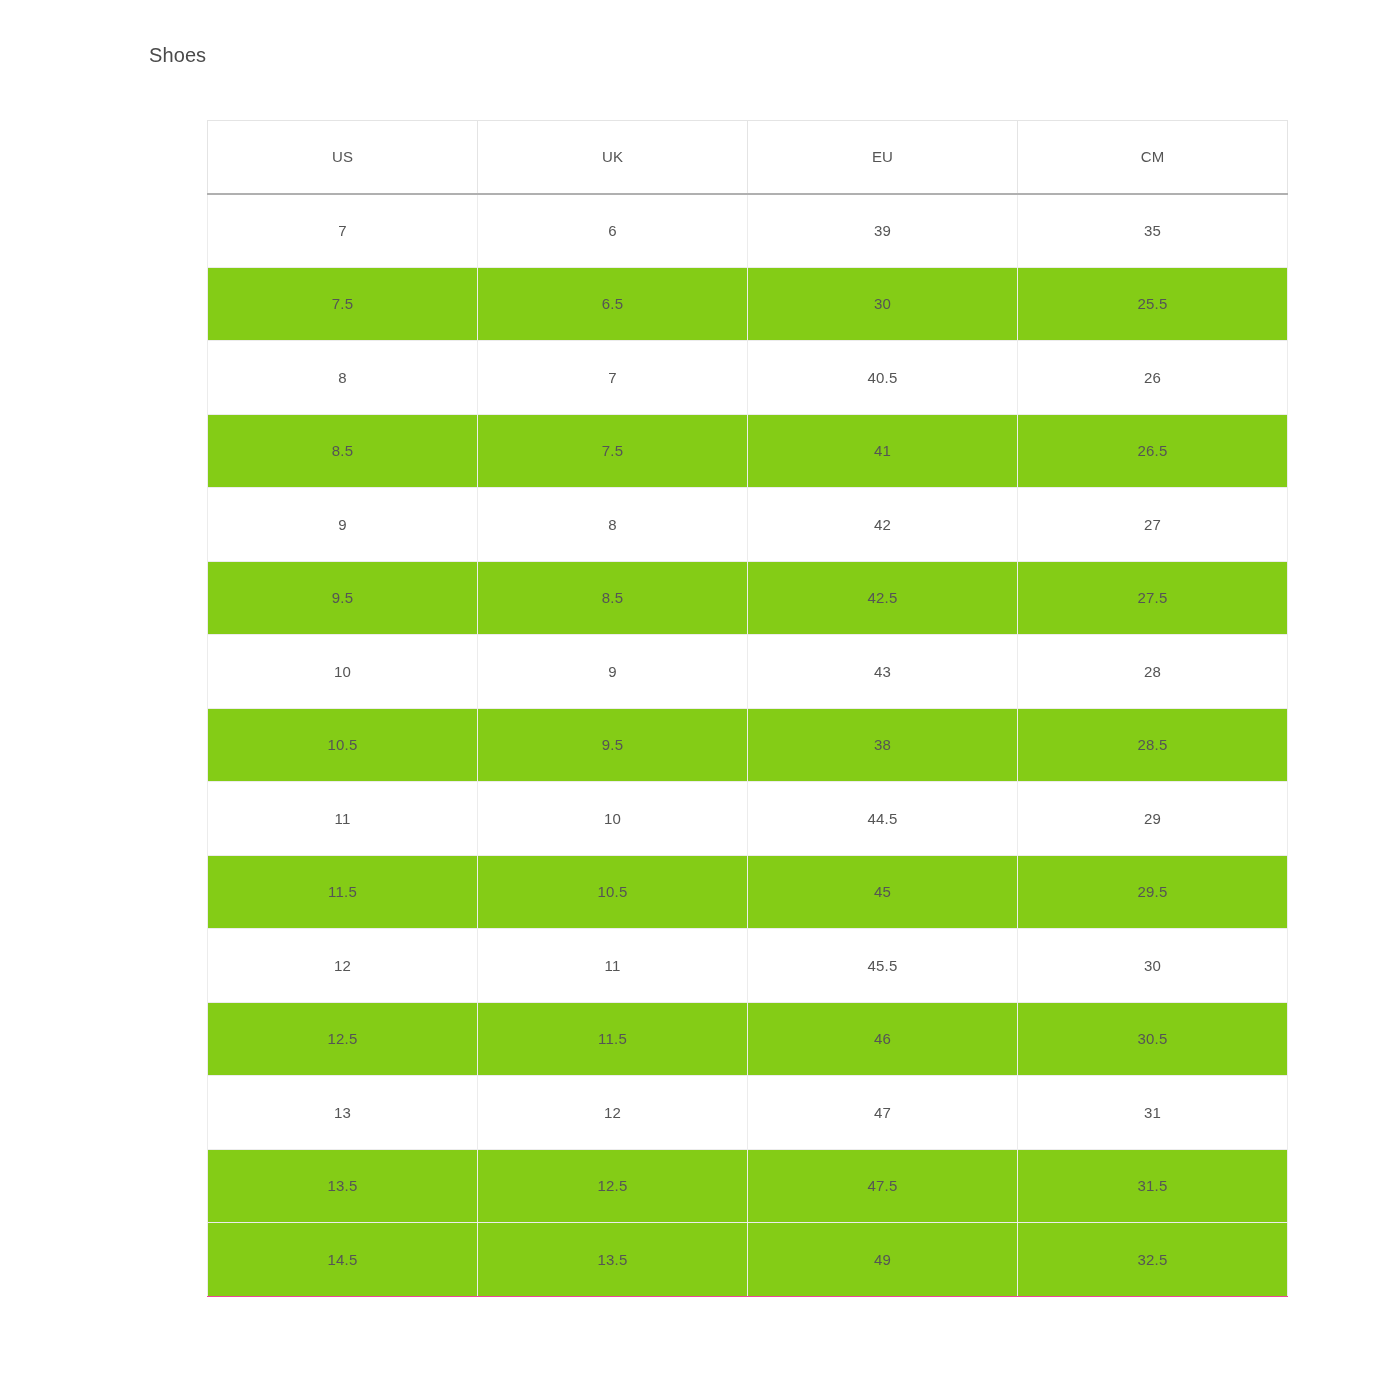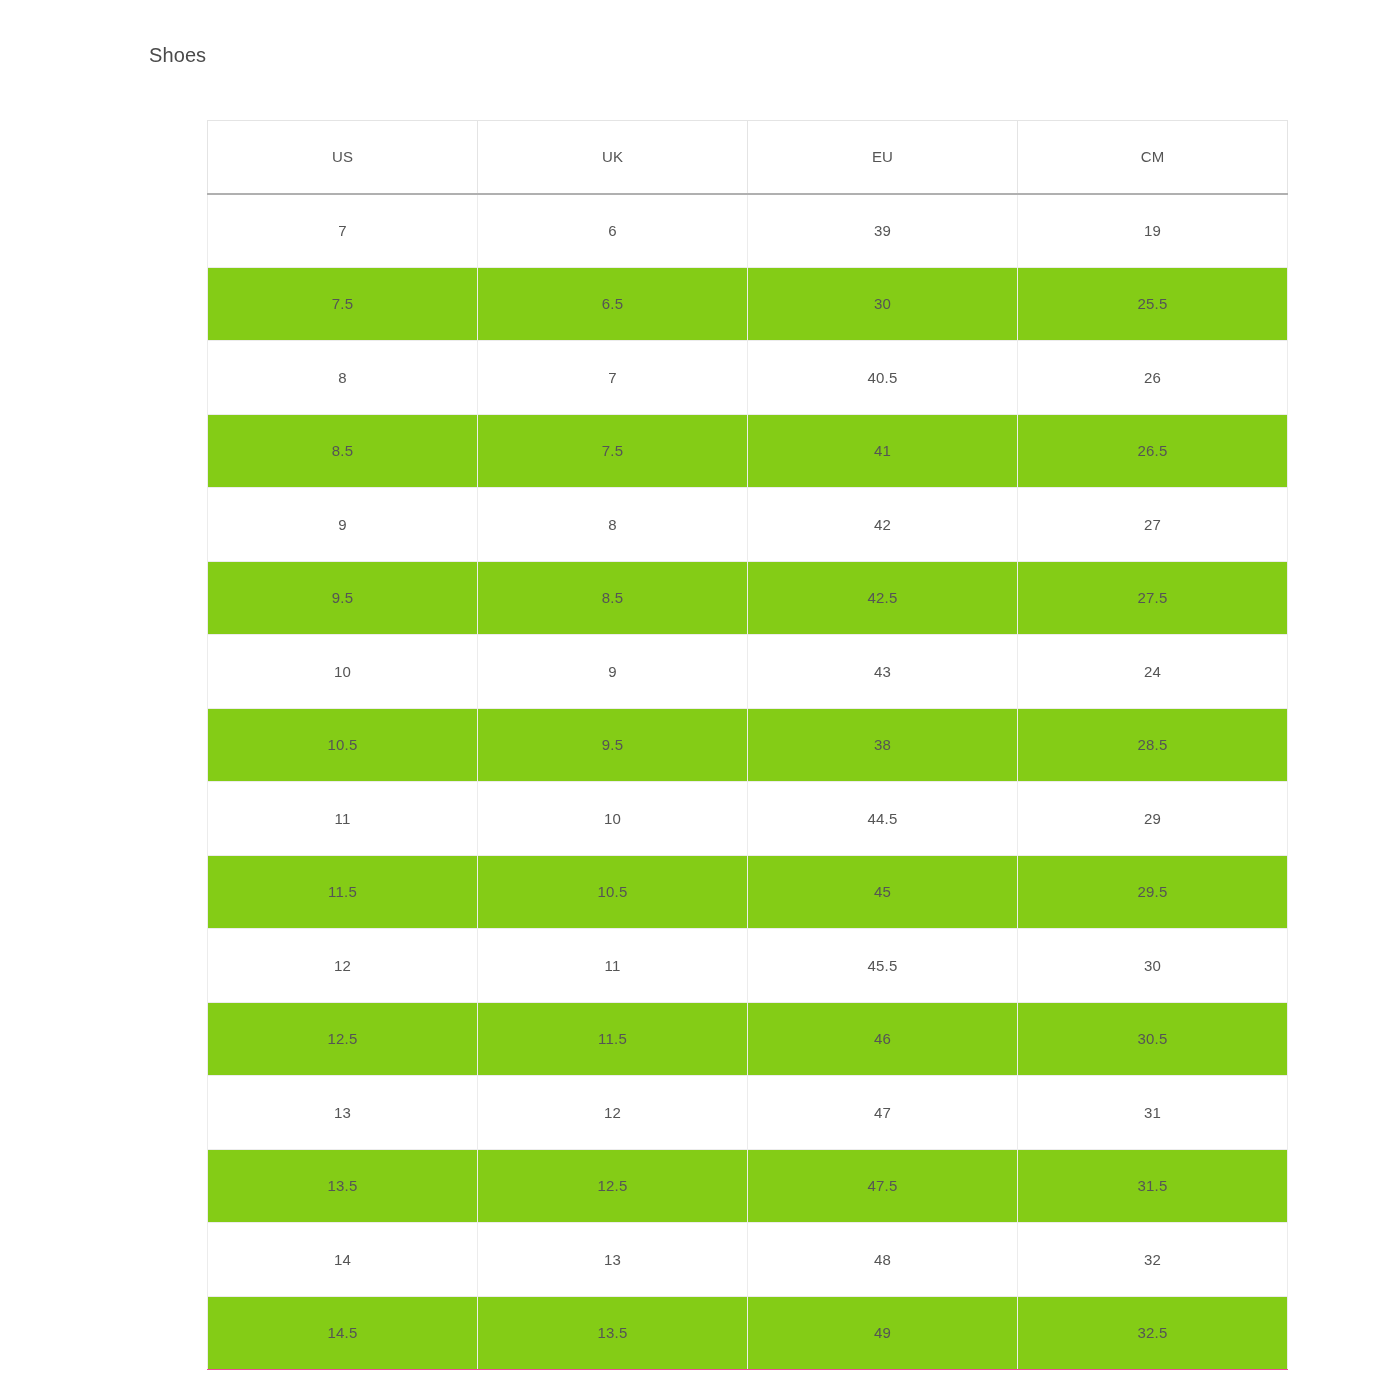--- a/index.html
+++ b/index.html
@@ -117,21 +117,21 @@
           <th>UK</th>
           <th>EU</th>
           <th>CM</th>
         </tr>
       </thead>
       <tbody>
         <tr class="odd-row">
           <td>7</td>
           <td>6</td>
           <td>39</td>
-          <td>19</td>
+          <td>35</td>
         </tr>
         <tr class="even-row">
           <td>7.5</td>
           <td>6.5</td>
           <td>30</td>
           <td>25.5</td>
         </tr>
         <tr class="odd-row">
           <td>8</td>
           <td>7</td>
@@ -153,21 +153,21 @@
         <tr class="even-row">
           <td>9.5</td>
           <td>8.5</td>
           <td>42.5</td>
           <td>27.5</td>
         </tr>
         <tr class="odd-row">
           <td>10</td>
           <td>9</td>
           <td>43</td>
-          <td>24</td>
+          <td>28</td>
         </tr>
         <tr class="even-row">
           <td>10.5</td>
           <td>9.5</td>
           <td>38</td>
           <td>28.5</td>
         </tr>
         <tr class="odd-row">
           <td>11</td>
           <td>10</td>
@@ -197,26 +197,20 @@
           <td>12</td>
           <td>47</td>
           <td>31</td>
         </tr>
         <tr class="even-row">
           <td>13.5</td>
           <td>12.5</td>
           <td>47.5</td>
           <td>31.5</td>
         </tr>
-        <tr class="odd-row">
-          <td>14</td>
-          <td>13</td>
-          <td>48</td>
-          <td>32</td>
-        </tr>
         <tr class="even-row">
           <td>14.5</td>
           <td>13.5</td>
           <td>49</td>
           <td>32.5</td>
         </tr>
       </tbody>
     </table>
   </div>
 

